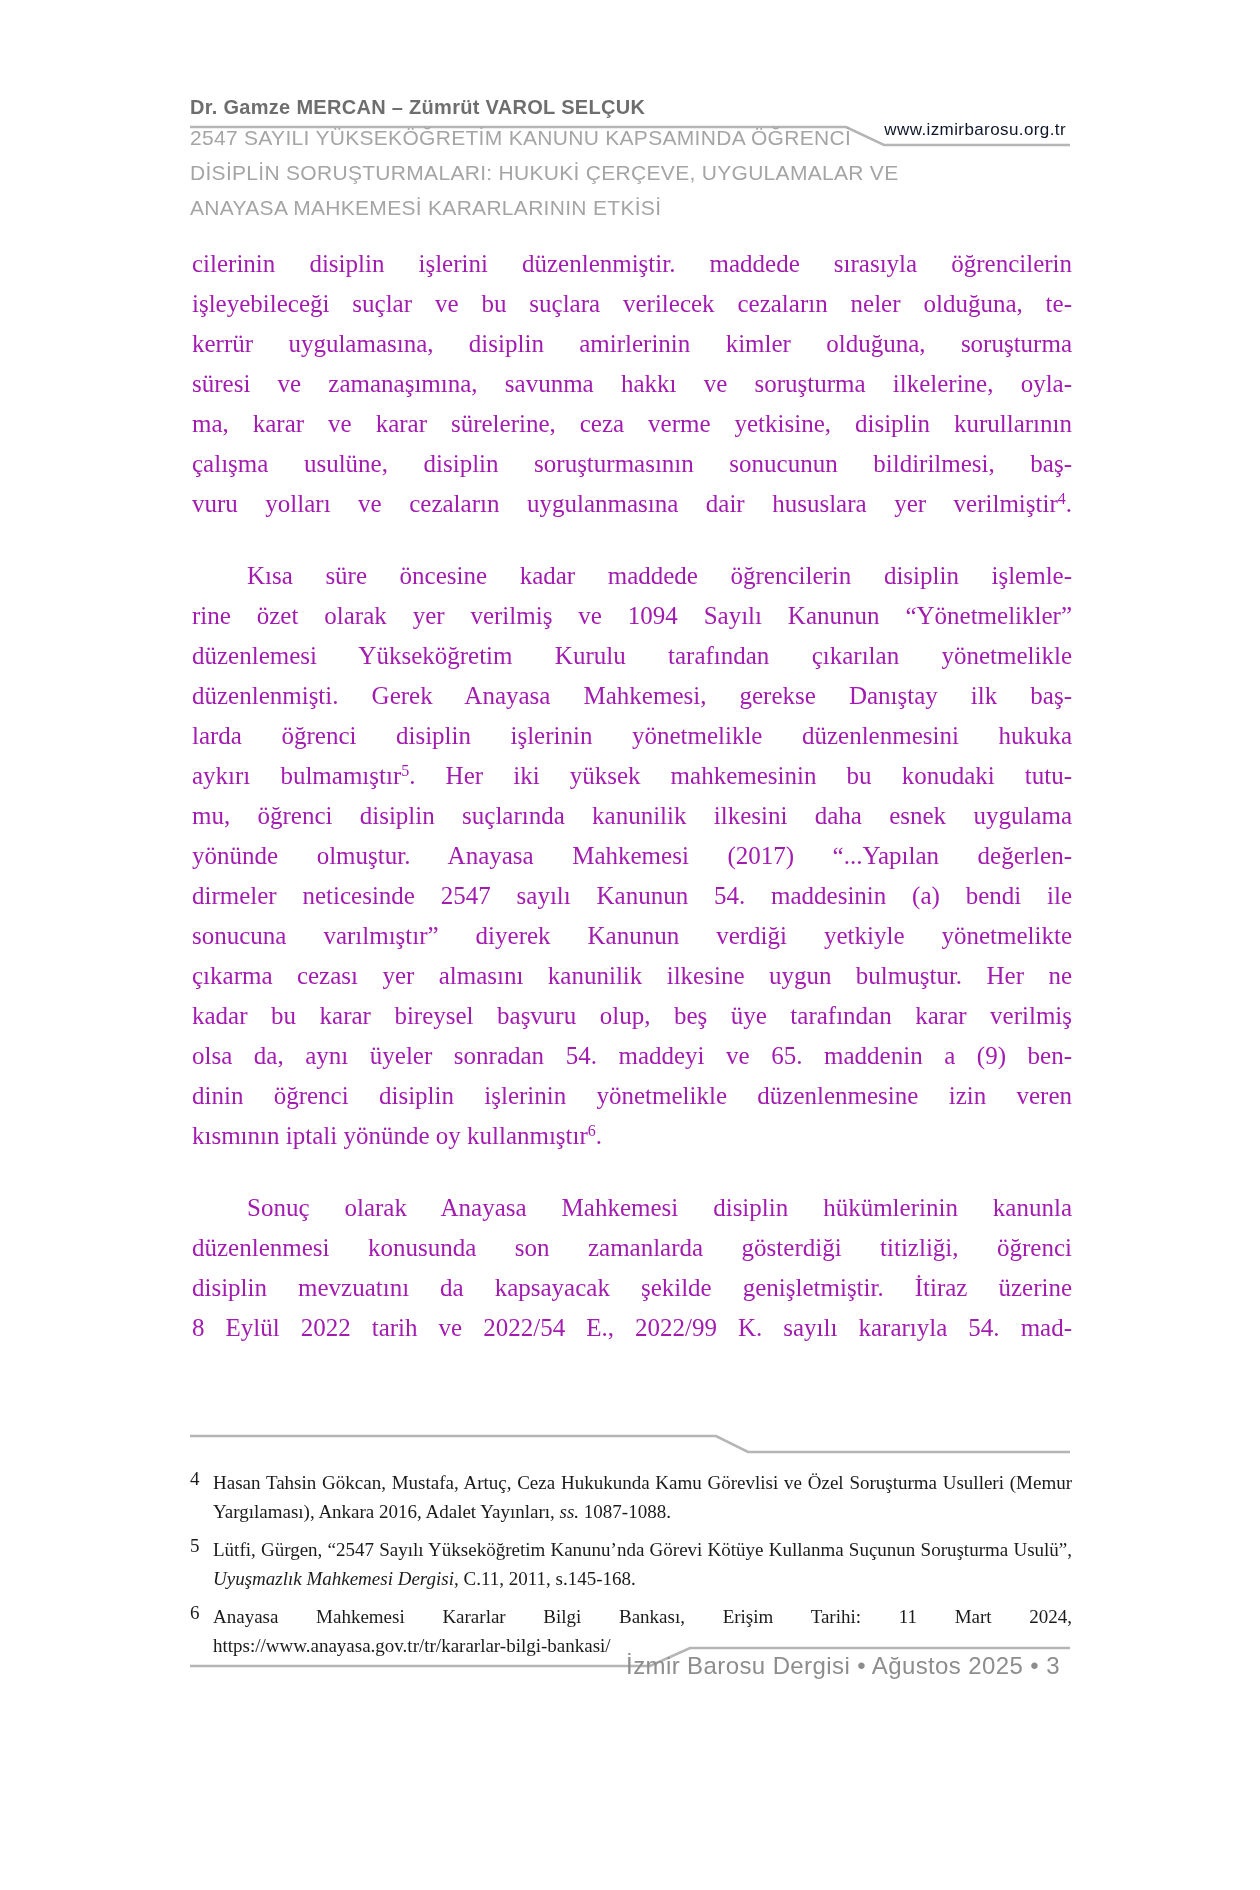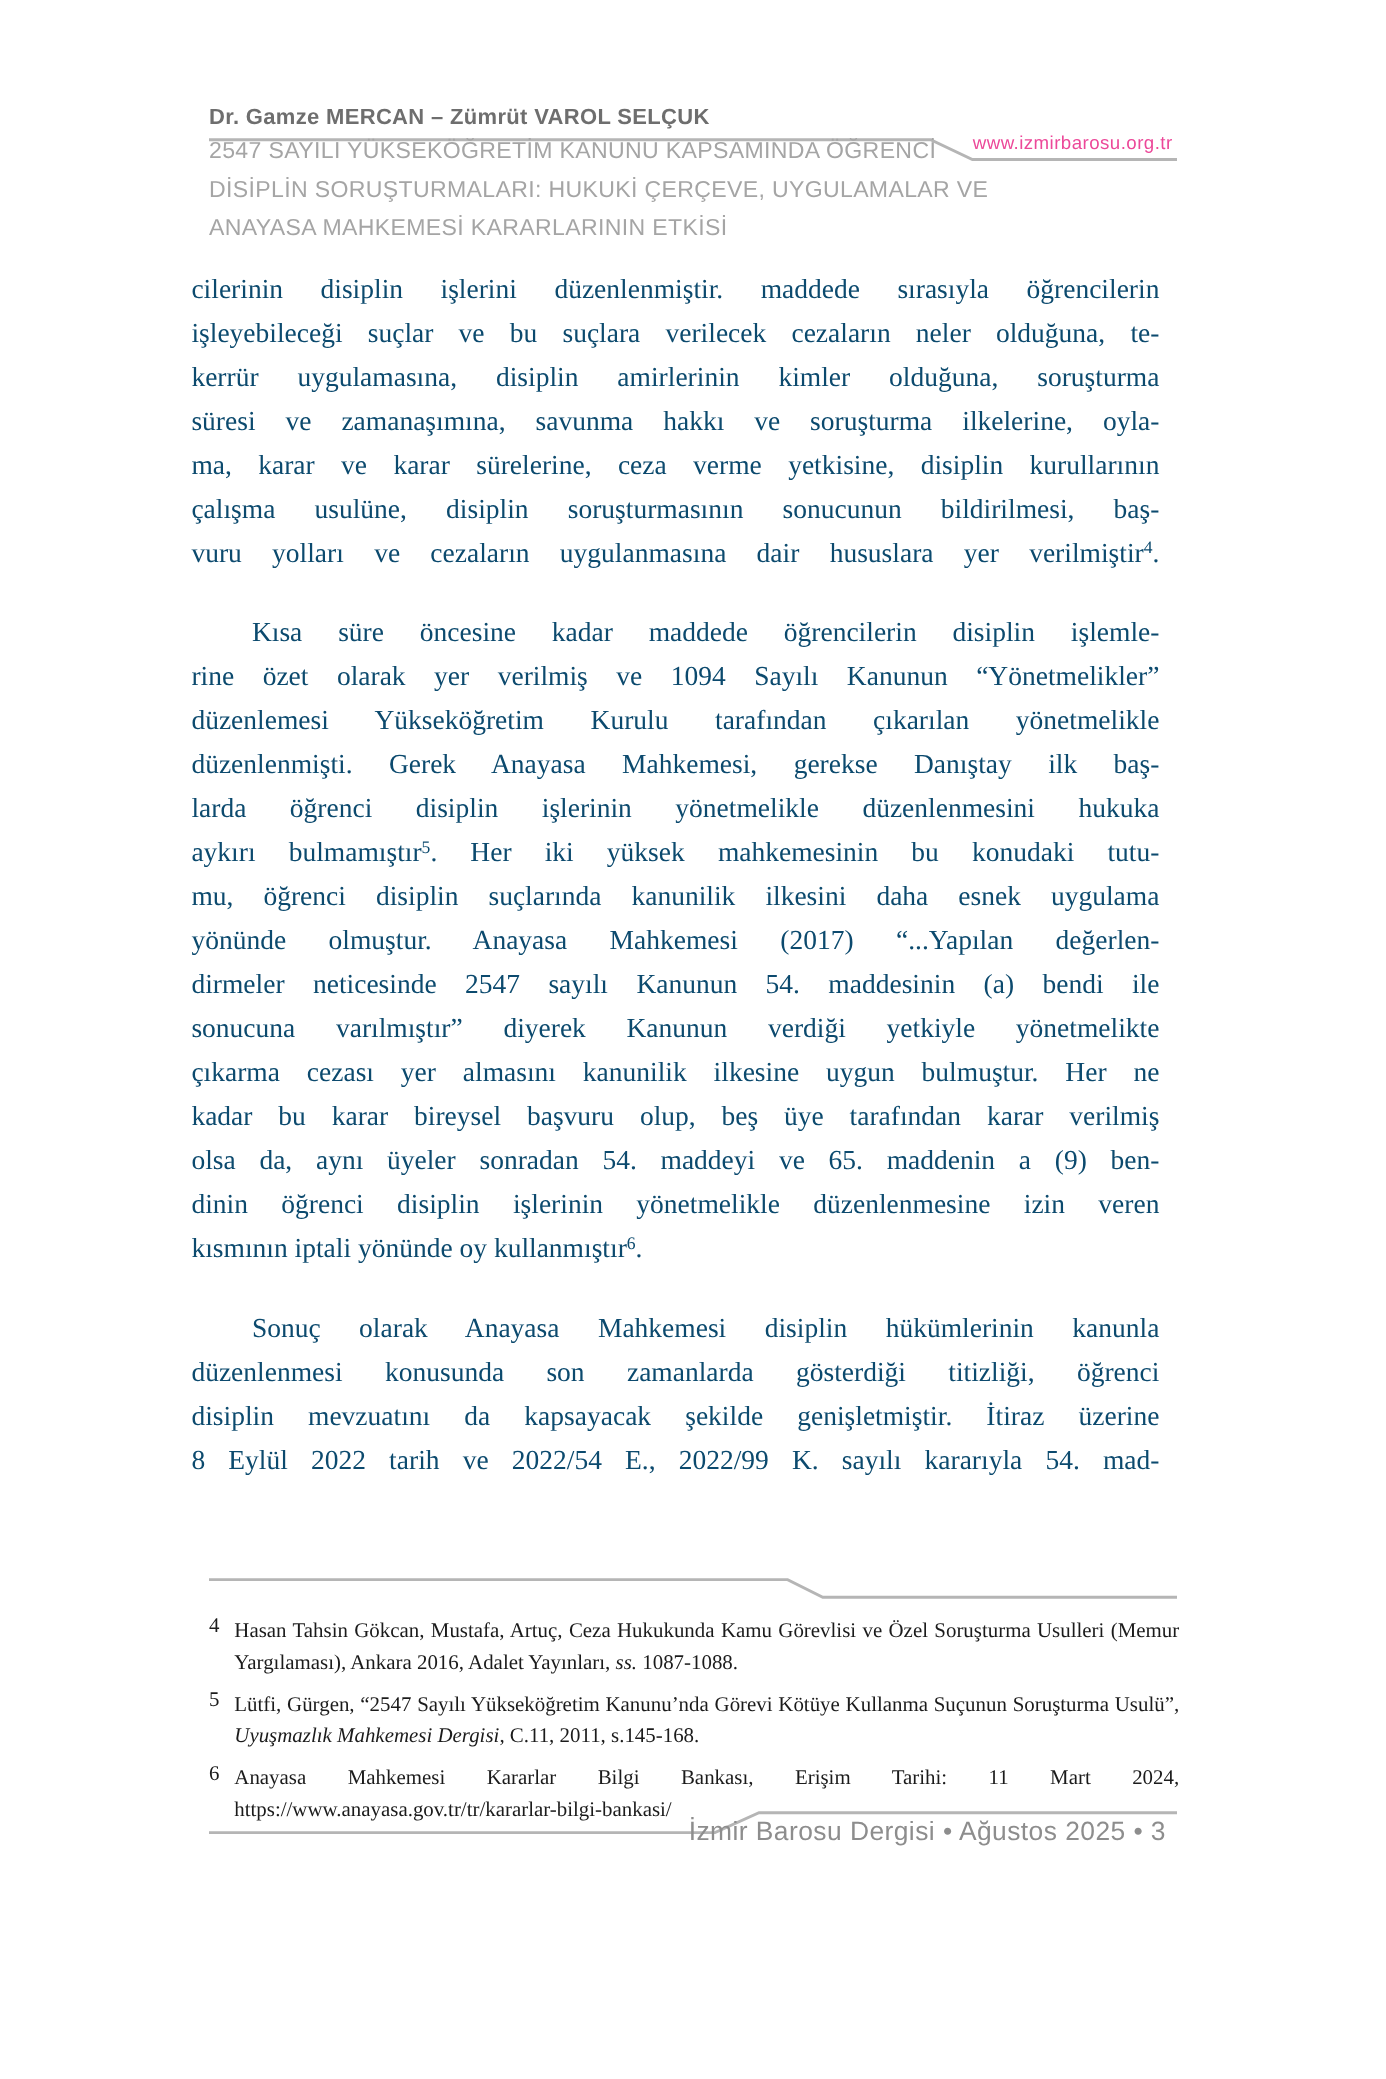--- a/index.html
+++ b/index.html
@@ -9,34 +9,34 @@
   }
   
   .author{
     position:absolute;left:190px;top:96px;
     font-family:"Liberation Sans","DejaVu Sans",sans-serif;
     font-weight:bold;font-size:20px;color:#6e6e6e;letter-spacing:.3px;
   }
   .website{
     position:absolute;top:120px;right:194px;
     font-family:"Liberation Sans","DejaVu Sans",sans-serif;
-    font-size:17px;color:#ec4899;letter-spacing:.4px;
+    font-size:17px;color:#0f172a;letter-spacing:.4px;
   }
   .title{
     position:absolute;left:190px;top:120px;width:900px;
     font-family:"Liberation Sans","DejaVu Sans",sans-serif;
     font-size:21px;line-height:35px;color:#a5a5a5;letter-spacing:.3px;
   }
   
   .rules{position:absolute;left:0;top:0;width:1260px;height:1890px;pointer-events:none;}
   .rules path{fill:none;stroke:#b5b5b5;stroke-width:2.6;}
   
   .bodytext{
-    position:absolute;left:174px;top:244px;width:880px;
-    font-size:25px;line-height:40px;color:#0c4a6e;
+    position:absolute;left:192px;top:244px;width:880px;
+    font-size:25px;line-height:40px;color:#a21caf;
   }
   .para + .para{margin-top:32px;}
   .bline{text-align:justify;text-align-last:justify;}
   .bline.indent{text-indent:55px;}
   .bline.lastleft{text-align-last:left;}
   sup.fnref{font-size:16px;line-height:0;vertical-align:8px;}
   
   .footnotes{
     position:absolute;left:190px;top:1468px;width:882px;
     font-size:19px;line-height:29px;color:#1b1b1b;

